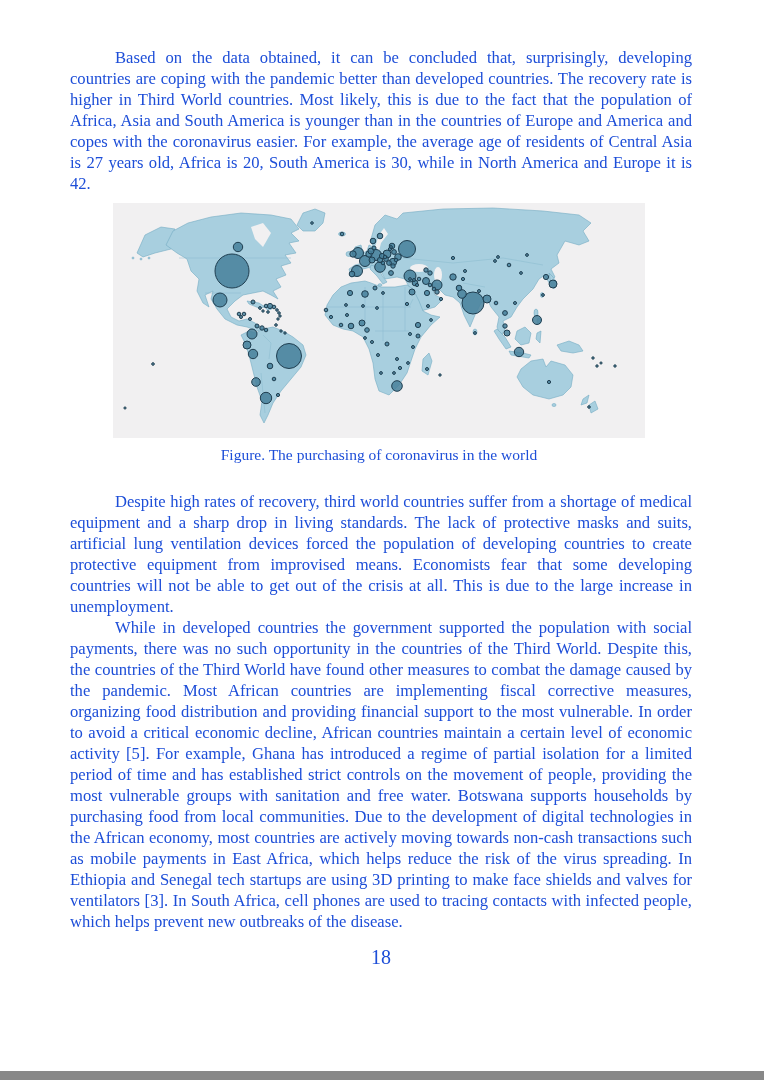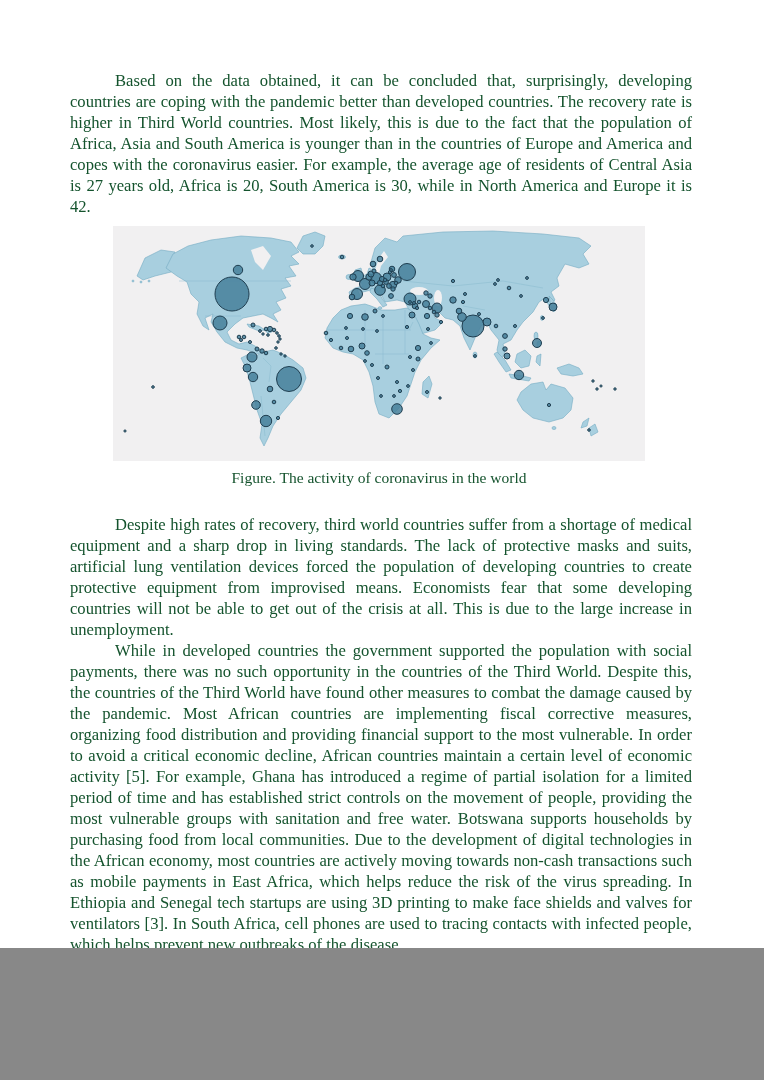--- a/index.html
+++ b/index.html
@@ -1,23 +1,23 @@
 <!DOCTYPE html>
 <html lang="en"><head>
 <meta charset="utf-8">
 <style>
   html,body{margin:0;padding:0;background:#888;}
   .page{
     position:relative;
-    width:764px;height:948px;
+    width:764px;height:1071px;
     background:#ffffff;
     box-sizing:border-box;
-    padding:70px 72px 0 70px;
+    padding:47px 72px 0 70px;
     font-family:"Liberation Serif","DejaVu Serif",serif;
-    color:#14532d;
+    color:#1d4ed8;
     overflow:hidden;
   }
   .body-text{
     margin:0;
     font-size:16.6px;
     line-height:21px;
     text-align:justify;
     text-indent:45px;
     hyphens:auto;
     -webkit-hyphens:auto;
@@ -268,20 +268,20 @@
             <circle cx="172" cy="130" r="1.2" class="bubble"></circle>
             <circle cx="327" cy="172" r="1.2" class="bubble"></circle>
             <circle cx="480" cy="155" r="1.2" class="bubble"></circle>
             <circle cx="484" cy="163" r="1.2" class="bubble"></circle>
             <circle cx="502" cy="163" r="1.2" class="bubble"></circle>
             <circle cx="488" cy="160" r="1.1" class="bubble"></circle>
             <circle cx="12" cy="205" r="1.1" class="bubble"></circle>
           </g>
       </svg>
     </div>
-    <figcaption class="figure-caption">Figure. The activity of coronavirus in the world</figcaption>
+    <figcaption class="figure-caption">Figure. The purchasing of coronavirus in the world</figcaption>
   </figure>
 
   <p class="body-text">Despite high rates of recovery, third world countries suffer from a shortage of medical equipment and a sharp drop in living standards. The lack of protective masks and suits, artificial lung ventilation devices forced the population of developing countries to create protective equipment from improvised means. Economists fear that some developing countries will not be able to get out of the crisis at all. This is due to the large increase in unemployment.</p>
   <p class="body-text">While in developed countries the government supported the population with social payments, there was no such opportunity in the countries of the Third World. Despite this, the countries of the Third World have found other measures to combat the damage caused by the pandemic. Most African countries are implementing fiscal corrective measures, organizing food distribution and providing financial support to the most vulnerable. In order to avoid a critical economic decline, African countries maintain a certain level of economic activity [5]. For example, Ghana has introduced a regime of partial isolation for a limited period of time and has established strict controls on the movement of people, providing the most vulnerable groups with sanitation and free water. Botswana supports households by purchasing food from local communities. Due to the development of digital technologies in the African economy, most countries are actively moving towards non-cash transactions such as mobile payments in East Africa, which helps reduce the risk of the virus spreading. In Ethiopia and Senegal tech startups are using 3D printing to make face shields and valves for ventilators [3]. In South Africa, cell phones are used to tracing contacts with infected people, which helps prevent new outbreaks of the disease.</p>
 
   <div class="page-number">18</div>
 </div>
 
 </body></html>

